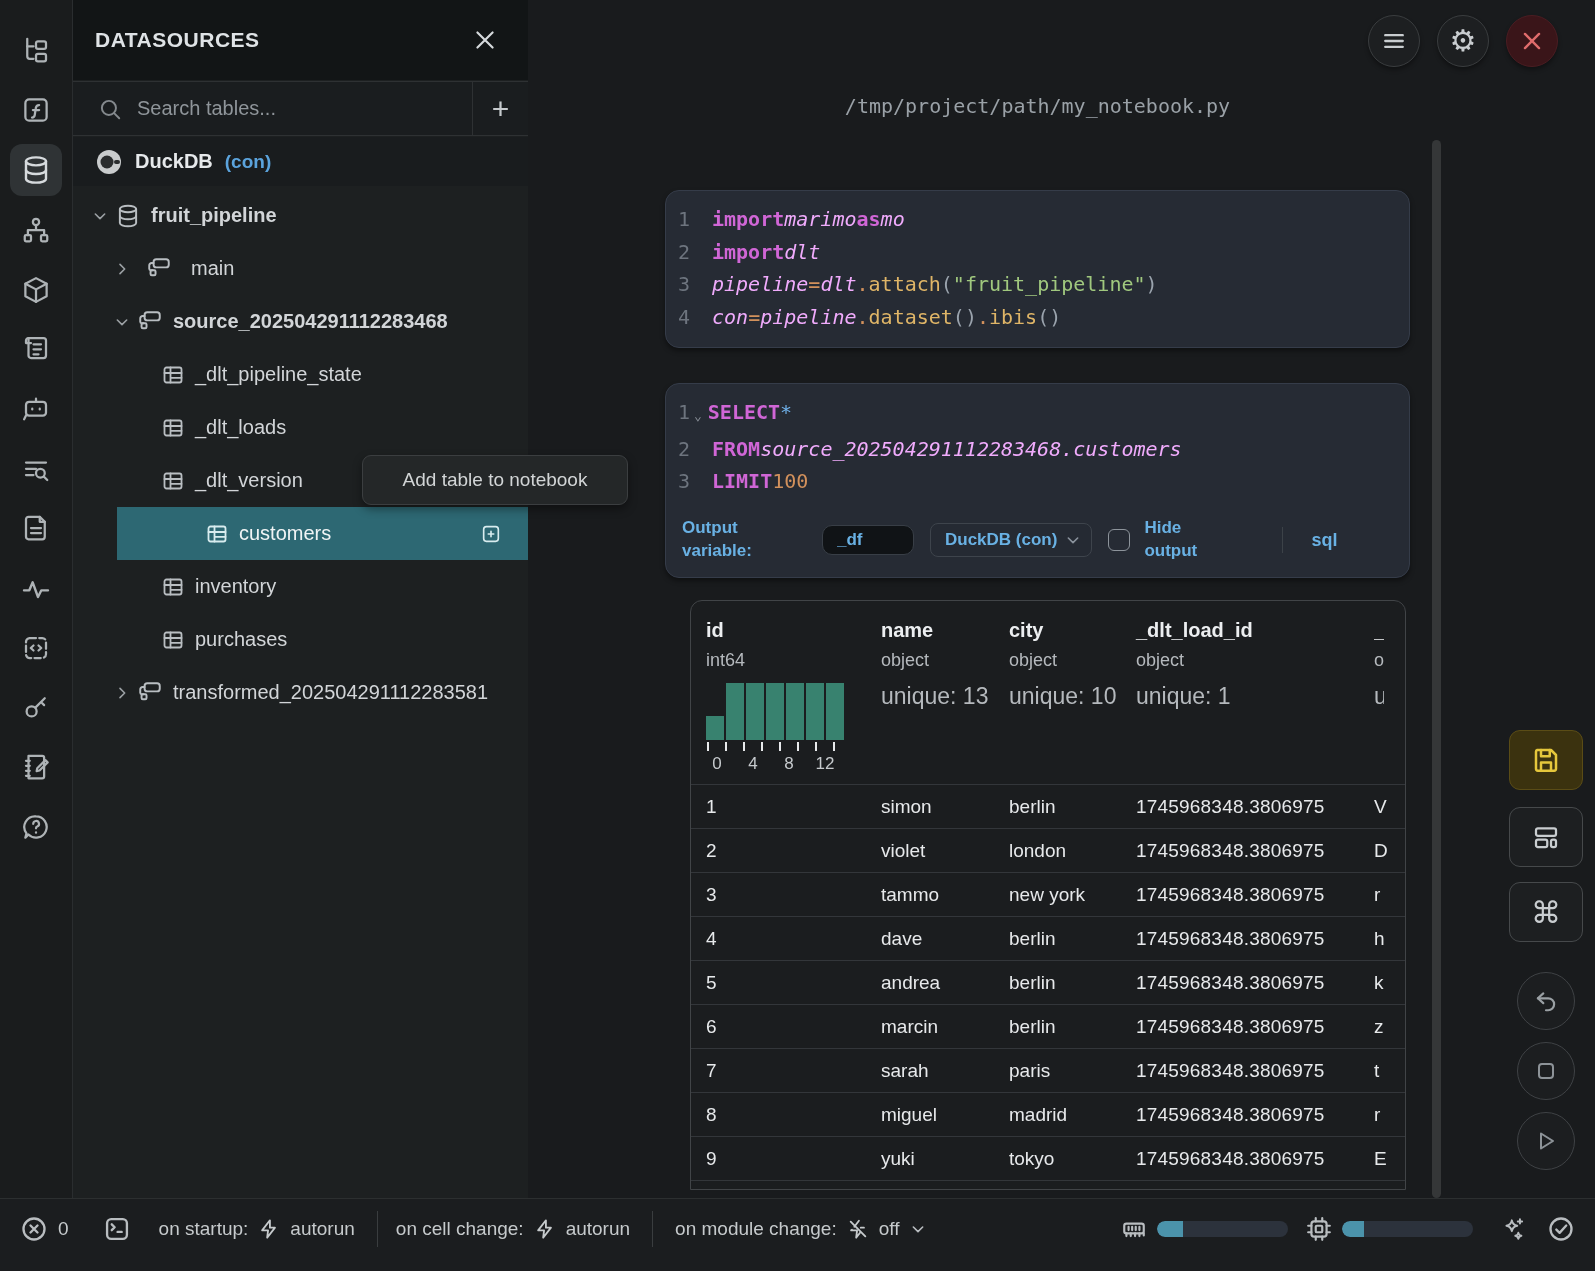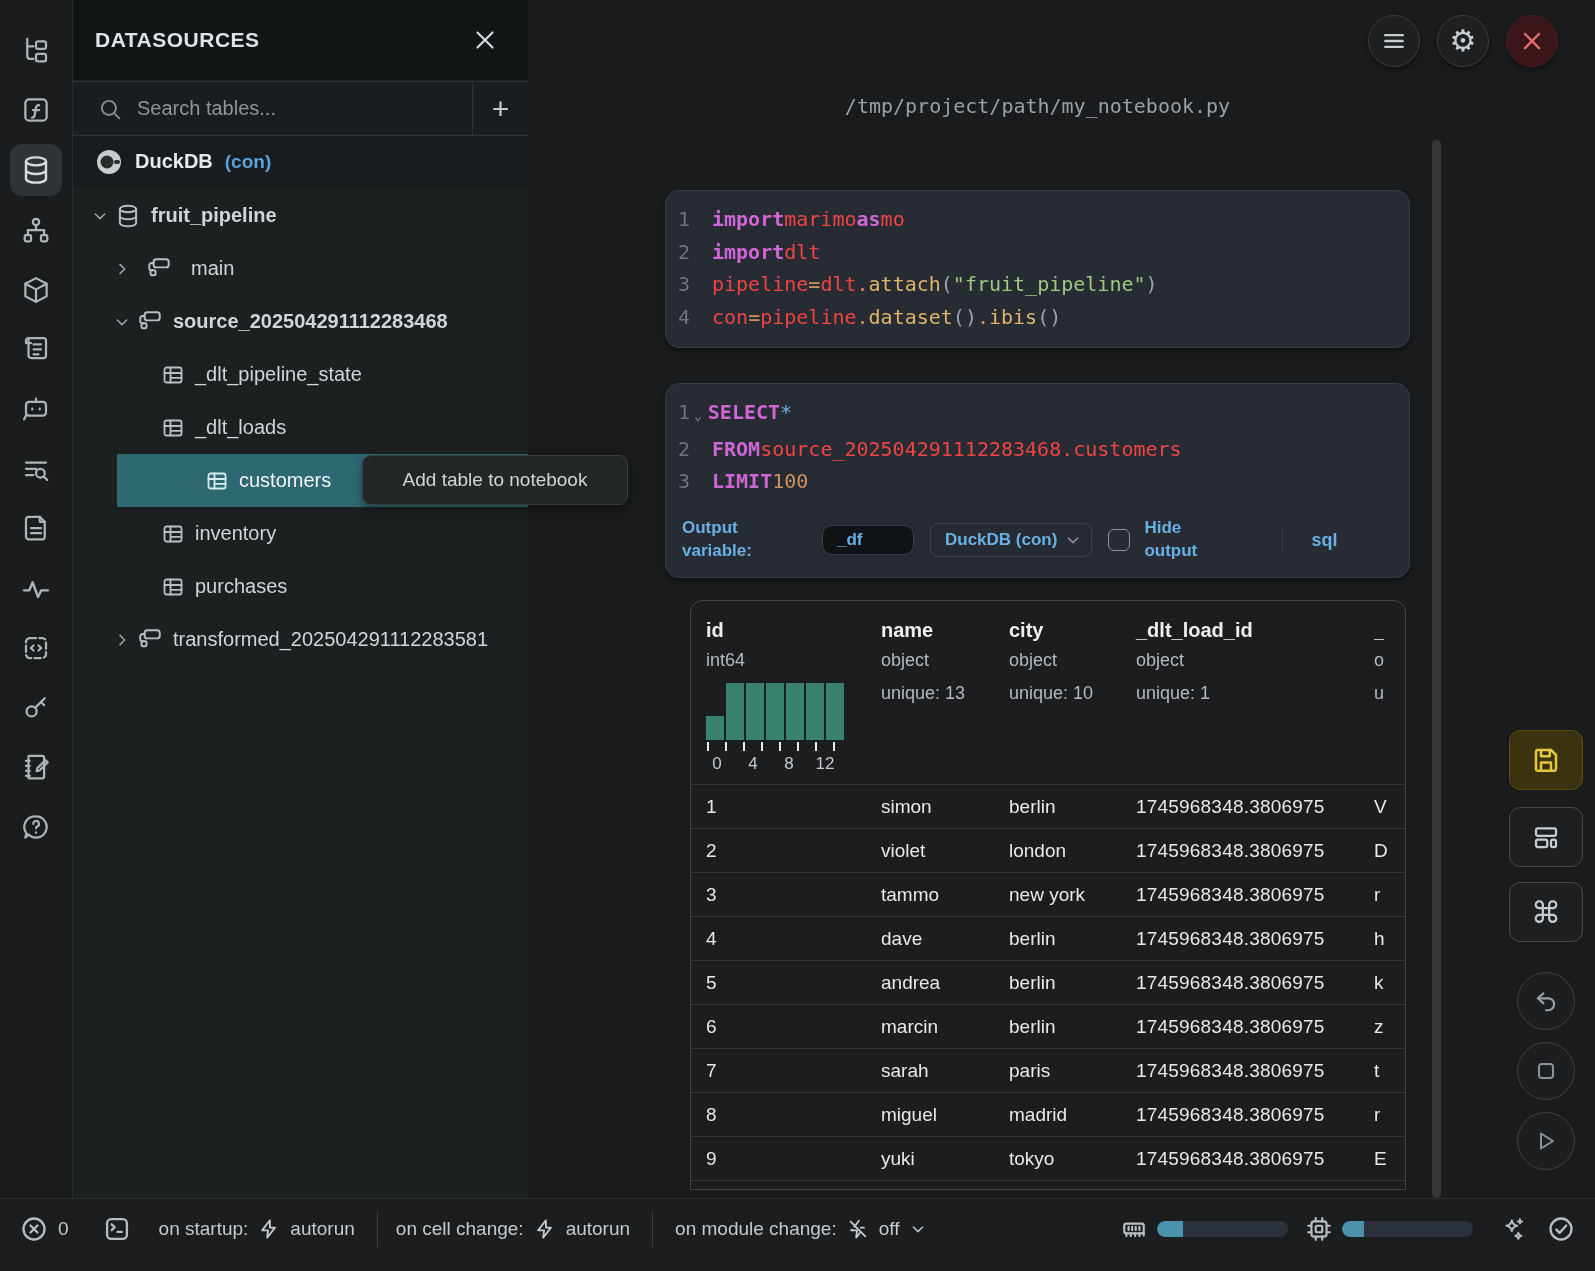--- a/index.html
+++ b/index.html
@@ -43,21 +43,21 @@
   #close-button { left:1506px; background:#3a1519; border-color:#4a1d22; }
 
   
   #notebook-path { position:absolute; left:665px; top:94px; width:745px; text-align:center; font-family:"DejaVu Sans Mono", monospace; font-size:20px; color:#9aa1a7; }
   .cell { position:absolute; left:665px; width:745px; background:#262b34; border:1px solid #353c49; border-radius:14px; box-shadow:0 3px 5px rgba(0,0,0,.4); }
   #cell-1 { top:190px; height:158px; padding-top:12px; }
   #cell-2 { top:383px; height:195px; padding-top:12px; }
   .code-line { display:flex; font-family:"DejaVu Sans Mono", monospace; font-size:20px; line-height:32.5px; }
   .line-num { width:46px; text-align:right; color:#6d747e; padding-right:22px; flex:none; }
   .fold-chev { color:#8a9098; font-size:13px; margin:4px 6px 0 -18px; }
-  .tok-kw{color:#d066d6;font-weight:bold;} .tok-pl{color:#ef4444;} .tok-fn{color:#dfb567;}
+  .tok-kw{color:#d066d6;font-weight:bold;} .tok-pl{color:#f0abfc;font-style:italic;} .tok-fn{color:#dfb567;}
   .tok-str{color:#a0c87e;} .tok-num{color:#d2915c;} .tok-op{color:#d2915c;}
   .tok-pu{color:#9aa3ad;} .tok-star{color:#6fb1ea;}
 
   
   #output-var-row { position:absolute; left:16px; bottom:14px; width:713px; display:flex; align-items:center; }
   .blue-label { color:#69b1e4; font-weight:bold; font-size:17px; line-height:1.35; }
   #outvar-label { width:88px; }
   #outvar-input { width:92px; height:30px; background:#101316; border:1px solid #383e46; border-radius:10px; color:#69b1e4; font-weight:bold; font-size:17px; padding-left:14px; margin-left:52px; font-family:"Liberation Sans",sans-serif; }
   #engine-dropdown { margin-left:16px; height:34px; min-width:160px; border:1px solid #3e444c; border-radius:8px; background:#252a33; display:flex; align-items:center; gap:8px; padding:0 10px 0 14px; }
   #engine-dropdown span { font-size:17px; }
@@ -65,21 +65,21 @@
   #hide-output-label { width:64px; margin-left:14px; }
   #outrow-divider { width:1px; height:26px; background:#3c4248; margin-left:74px; }
   #lang-label { margin-left:28px; font-size:18px; }
 
   
   #result-table { position:absolute; left:690px; top:600px; width:716px; height:590px; background:#1b1d1f; border:1px solid #414447; border-radius:12px 12px 0 0; overflow:hidden; }
   .tgrid { display:grid; grid-template-columns:175px 128px 127px 238px 1fr; padding-left:15px; }
   #table-header { padding-top:18px; padding-bottom:10px; }
   .col-name { font-size:20px; font-weight:bold; color:#eceef0; }
   .col-dtype { font-size:18px; color:#b5b9bd; margin-top:8px; }
-  .col-stat { font-size:18px; color:#b5b9bd; margin-top:12px; }
+  .col-stat { font-size:23px; color:#b5b9bd; margin-top:12px; }
   .clip-frag { display:block; width:10px; overflow:hidden; white-space:nowrap; }
   #histogram { margin-top:12px; width:142px; }
   #hist-bars { display:flex; align-items:flex-end; gap:2px; height:57px; }
   #hist-bars .bar { width:18px; background:#38826f; }
   #hist-ticks { position:relative; height:10px; margin-top:2px; }
   #hist-ticks i { position:absolute; top:0; width:2px; height:9px; background:#e8eaec; }
   #hist-labels { position:relative; height:20px; margin-top:2px; font-size:17px; color:#c6cacd; }
   #hist-labels span { position:absolute; transform:translateX(-50%); }
   .trow { height:44px; border-top:1px solid #33363a; align-items:center; font-size:19px; color:#e7e9eb; }
   .trow .load-cell { letter-spacing:.2px; }
@@ -295,20 +295,29 @@
         <span>_dlt_pipeline_state</span>
       </div>
       <div class="tree-row" style="padding-left: 84px;">
         <span>
           <svg class="ico t-ico" width="24" height="24" viewBox="0 0 24 24" style="stroke:#b9bec2">
             <rect x="3.5" y="4.5" width="17" height="15" rx="2"></rect>
             <path d="M9.5 4.5v15M3.5 10h17M9.5 14.8h11"></path>
           </svg>
         </span>
         <span>_dlt_loads</span>
+      </div>
+      <div class="tree-row" style="padding-left: 84px;">
+        <span>
+          <svg class="ico t-ico" width="24" height="24" viewBox="0 0 24 24" style="stroke:#b9bec2">
+            <rect x="3.5" y="4.5" width="17" height="15" rx="2"></rect>
+            <path d="M9.5 4.5v15M3.5 10h17M9.5 14.8h11"></path>
+          </svg>
+        </span>
+        <span>_dlt_version</span>
       </div>
       <div class="tree-row selected" style="padding-left: 84px;">
         <span>
           <svg class="ico t-ico" width="24" height="24" viewBox="0 0 24 24" style="stroke:#d8ecef">
             <rect x="3.5" y="4.5" width="17" height="15" rx="2"></rect>
             <path d="M9.5 4.5v15M3.5 10h17M9.5 14.8h11"></path>
           </svg>
         </span>
         <span>customers</span>
         <span class="plus-box">

